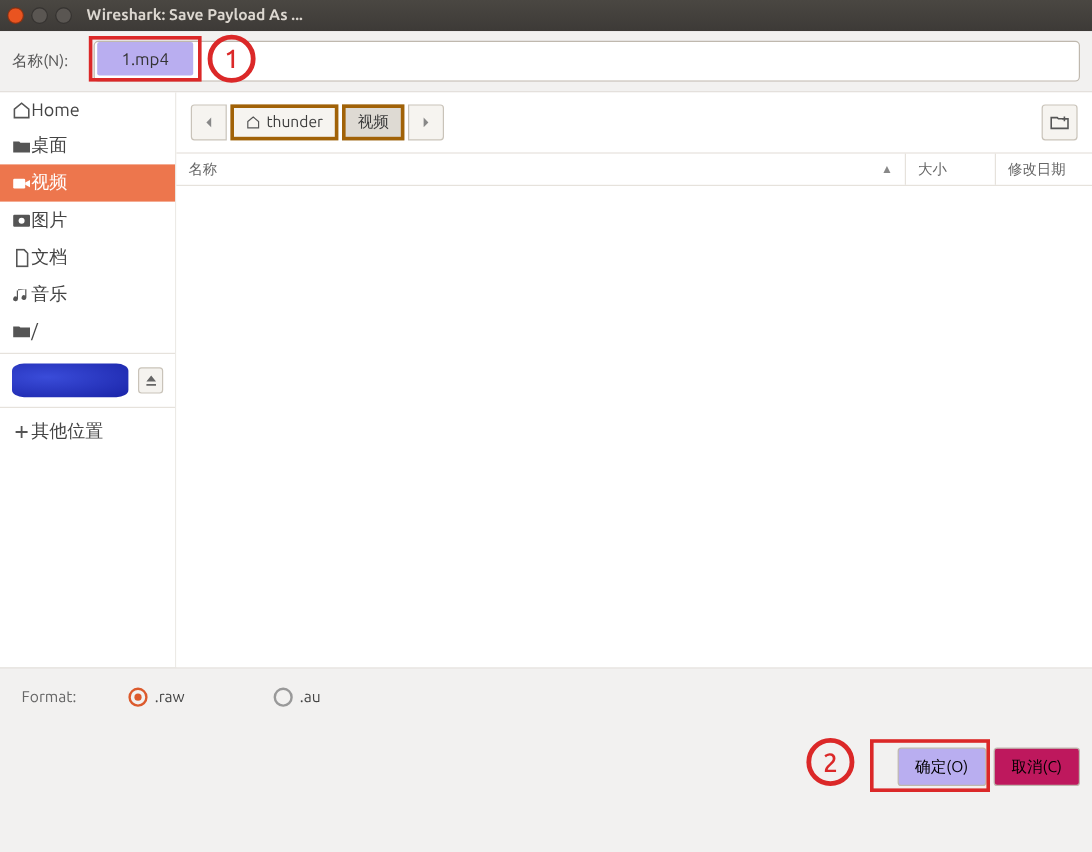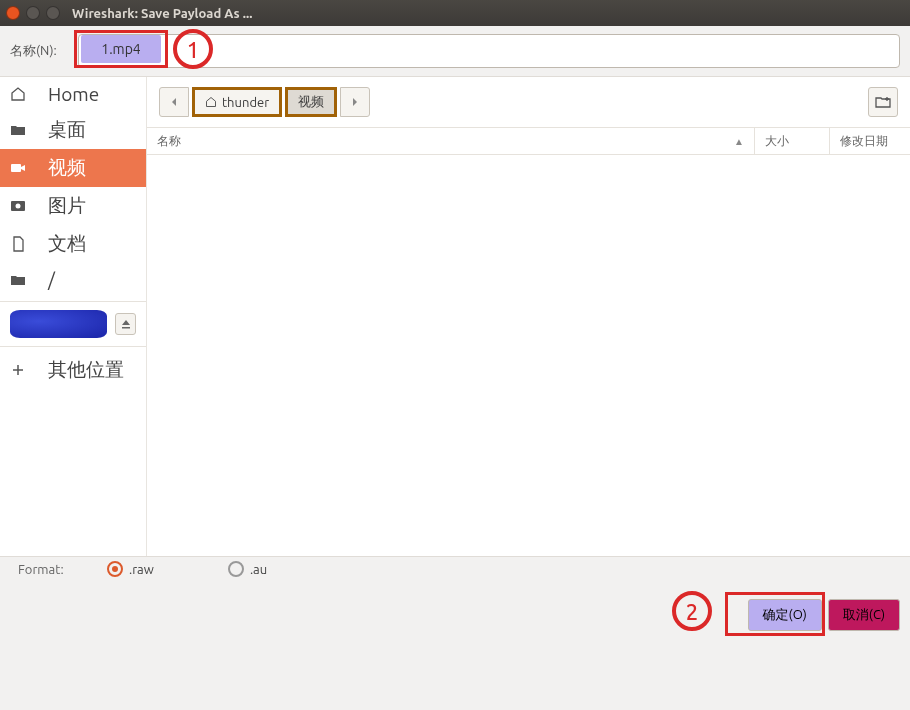--- a/index.html
+++ b/index.html
@@ -20,21 +20,21 @@
     .name-input-box { width: 100%; height: 34px; background: #fff; border: 1px solid #bfb8ae; border-radius: 4px; padding: 0 8px; font-size: 14px; color: #555; }
     .highlight-frame { position: absolute; border: 3px solid #db2828; pointer-events: none; }
     .frame1 { left: 74px; top: 30px; width: 94px; height: 38px; }
     .badge-circle { position: absolute; width: 40px; height: 40px; border: 4px solid #db2828; border-radius: 50%; display: flex; align-items: center; justify-content: center; color: #db2828; font-size: 22px; font-weight: 500; }
     .badge1 { left: 173px; top: 29px; }
     .sel-bg { position: absolute; left: 81px; top: 35px; width: 80px; height: 28px; background: #b9aef0; border-radius: 2px; display:flex; align-items:center; justify-content:center; color:#333; font-size:14px; pointer-events:none; }
 
     
     .content { display: flex; height: 480px; border-top: 1px solid #e0dcd7; }
     .sidebar { width: 147px; background: #fff; border-right: 1px solid #e8e5e0; overflow-y: auto; display:flex; flex-direction:column; }
-    .side-item { display: flex; align-items: center; padding: 6px 10px; gap: 22px; color: #444; cursor: pointer; font-size: 19px; }
+    .side-item { display: flex; align-items: center; padding: 6px 10px; gap: 0; color: #444; cursor: pointer; font-size: 15px; }
     .side-item.active { background: #ed764d; color: #fff; }
     .side-icon { width: 16px; height: 16px; display: flex; align-items: center; justify-content: center; }
     .side-icon svg { width: 16px; height: 16px; }
     .side-drive { display:flex; align-items:center; padding:4px 10px; gap:8px; }
     .drive-smudge { width:105px; height:28px; background: radial-gradient(ellipse at 30% 40%, #3a4cd9, #1a24a8); border-radius: 10px / 6px; filter: blur(0.3px); }
     .eject-btn { width:22px; height:22px; border:1px solid #c9c3b9; border-radius:3px; background:#f5f3ef; display:flex; align-items:center; justify-content:center; cursor:pointer; }
     .sep { border-top:1px solid #e6e2dc; margin:4px 0; }
     .side-spacer { flex:1; }
 
     .filepane { flex: 1; display: flex; flex-direction: column; background:#fff; }
@@ -49,21 +49,21 @@
 
     .list-header { display:flex; border-top:1px solid #e6e2dc; border-bottom:1px solid #e6e2dc; height:28px; align-items:center; font-size:12px; color:#666; }
     .col-name { flex:1; padding:0 10px; display:flex; align-items:center; justify-content:space-between; border-right:1px solid #e6e2dc; height:100%; }
     .col-size { width:75px; padding:0 10px; border-right:1px solid #e6e2dc; height:100%; display:flex; align-items:center; }
     .col-date { width:80px; padding:0 10px; height:100%; display:flex; align-items:center; }
     .sort-arrow { font-size:10px; color:#888; }
 
     .list-body { flex:1; background:#fff; }
 
     
-    .options { padding: 4px 18px; border-top:1px solid #e0dcd7; background:#f2f1f0; }
+    .options { padding: 16px 18px; border-top:1px solid #e0dcd7; background:#f2f1f0; }
     .opt-row { display:flex; align-items:center; gap:14px; margin-bottom:18px; }
     .opt-label { width:75px; color:#666; font-size:13px; }
     .radio-wrap { display:flex; align-items:center; gap:6px; cursor:pointer; margin-right:60px; }
     .radio-wrap.second { margin-right:0; }
     .radio { width:16px; height:16px; border:2px solid #dc5a2c; border-radius:50%; display:flex; align-items:center; justify-content:center; }
     .radio.off { border-color:#999; }
     .radio .dot { width:6px; height:6px; background:#dc5a2c; border-radius:50%; }
     .radio-label { font-size:13px; color:#444; }
 
     
@@ -137,20 +137,28 @@
       <span class="side-icon">
           <svg viewBox="0 0 16 16" fill="none" stroke="#555" stroke-width="1.3">
             <path d="M4 1h6l3 3v11H4z"></path>
           </svg>
         </span>
       <span>文档</span>
     </div>
     <div class="side-item">
       <span class="side-icon">
           <svg viewBox="0 0 16 16" fill="#555">
+            <path d="M5 3v8a2 2 0 11-1-1.7V4l8-1v7a2 2 0 11-1-1.7V3z"></path>
+          </svg>
+        </span>
+      <span>音乐</span>
+    </div>
+    <div class="side-item">
+      <span class="side-icon">
+          <svg viewBox="0 0 16 16" fill="#555">
             <path d="M1 4h5l1 1h8v8H1z"></path>
           </svg>
         </span>
       <span>/</span>
     </div>
     <div class="sep"></div>
     <div class="side-drive">
       <div class="drive-smudge"></div>
       <div class="eject-btn">
         <svg width="12" height="12" viewBox="0 0 12 12" fill="#666">

